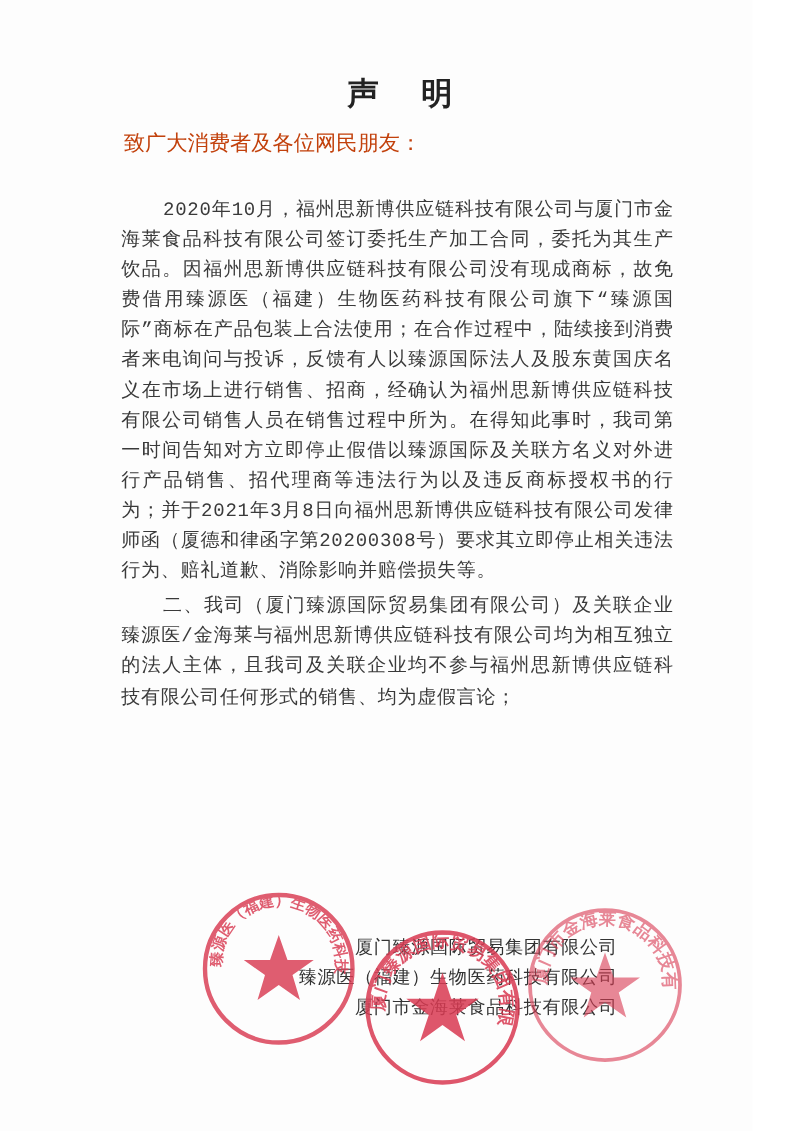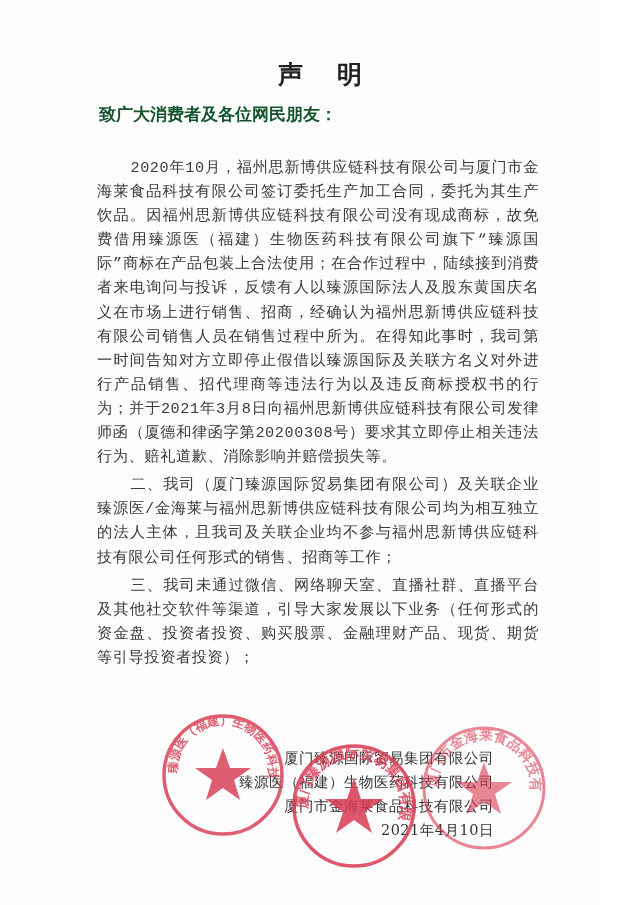--- a/index.html
+++ b/index.html
@@ -13,21 +13,21 @@
   .page { position: absolute; left: 0; top: 0; width: 602px; height: 905px; background: #fdfdfd; }
   .title {
     position: absolute; top: 58px; left: 0; width: 640px; text-align: center;
     font-family: "DejaVu Sans", "Liberation Sans", sans-serif;
     font-size: 25px; font-weight: bold; color: #222; letter-spacing: 34px;
     padding-left: 34px; box-sizing: border-box;
   }
   .greeting {
     position: absolute; top: 103px; left: 99px;
     font-family: "DejaVu Sans", "Liberation Sans", sans-serif;
-    font-size: 17px; font-weight: bold; color: #14532d;
+    font-size: 17px; font-weight: normal; color: #c2410c;
   }
   .body {
     position: absolute; top: 156px; left: 97px; width: 442px;
     font-size: 15.2px; line-height: 24.1px; color: #3a3a3a;
     letter-spacing: 0.6px;
   }
   .body p { margin: 0; text-indent: 2.2em; text-align: justify; text-align-last: left; font-family: Liberation Mono, monospace; }
   .body p.gap { margin-top: 4px; }
   .body .red { color: #d6334f; font-weight: bold; }
   .sign {
@@ -38,29 +38,27 @@
 </style>
 </head>
 <body>
 
 <div class="page">
   <div class="title">声明</div>
   <div class="greeting">致广大消费者及各位网民朋友：</div>
 
   <div class="body">
     <p>2020年10月，福州思新博供应链科技有限公司与厦门市金海莱食品科技有限公司签订委托生产加工合同，委托为其生产饮品。因福州思新博供应链科技有限公司没有现成商标，故免费借用臻源医（福建）生物医药科技有限公司旗下“臻源国际”商标在产品包装上合法使用；在合作过程中，陆续接到消费者来电询问与投诉，反馈有人以臻源国际法人及股东黄国庆名义在市场上进行销售、招商，经确认为福州思新博供应链科技有限公司销售人员在销售过程中所为。在得知此事时，我司第一时间告知对方立即停止假借以臻源国际及关联方名义对外进行产品销售、招代理商等违法行为以及违反商标授权书的行为；并于2021年3月8日向福州思新博供应链科技有限公司发律师函（厦德和律函字第20200308号）要求其立即停止相关违法行为、赔礼道歉、消除影响并赔偿损失等。</p>
-    <p class="gap">二、我司（厦门臻源国际贸易集团有限公司）及关联企业臻源医/金海莱与福州思新博供应链科技有限公司均为相互独立的法人主体，且我司及关联企业均不参与福州思新博供应链科技有限公司任何形式的销售、招商等工作；</p>
-    <p class="gap">三、我司未通过微信、网络聊天室、直播社群、直播平台及其他社交软件等渠道，引导大家发展以下业务（任何形式的资金盘、投资者投资、购买股票、金融理财产品、现货、期货等引导投资者投资）；</p>
+    <p class="gap">二、我司（厦门臻源国际贸易集团有限公司）及关联企业臻源医/金海莱与福州思新博供应链科技有限公司均为相互独立的法人主体，且我司及关联企业均不参与福州思新博供应链科技有限公司任何形式的销售、均为虚假言论；</p>
   </div>
 
   <div class="sign">
     <div>厦门臻源国际贸易集团有限公司</div>
     <div>臻源医（福建）生物医药科技有限公司</div>
     <div>厦门市金海莱食品科技有限公司</div>
-    <div>2021年4月10日</div>
   </div>
 
   <svg class="seal" style="left:160px;top:712px;opacity:0.82" width="126" height="126" viewBox="0 0 126 126">
     <defs>
         <path id="arc1" d="M 18 68 A 46 46 0 1 1 108 68"></path>
       </defs>
     <circle cx="63" cy="63" r="59" fill="none" stroke="#d93a52" stroke-width="3.5"></circle>
     <polygon points="63,36 70,56 91,56 74,68 80,88 63,76 46,88 52,68 35,56 56,56" fill="#d93a52"></polygon>
     <text font-size="12" fill="#d93a52" font-family="DejaVu Sans, sans-serif" font-weight="bold"><textPath href="#arc1" startOffset="4%">臻源医（福建）生物医药科技有限公司</textPath></text>
   </svg>

